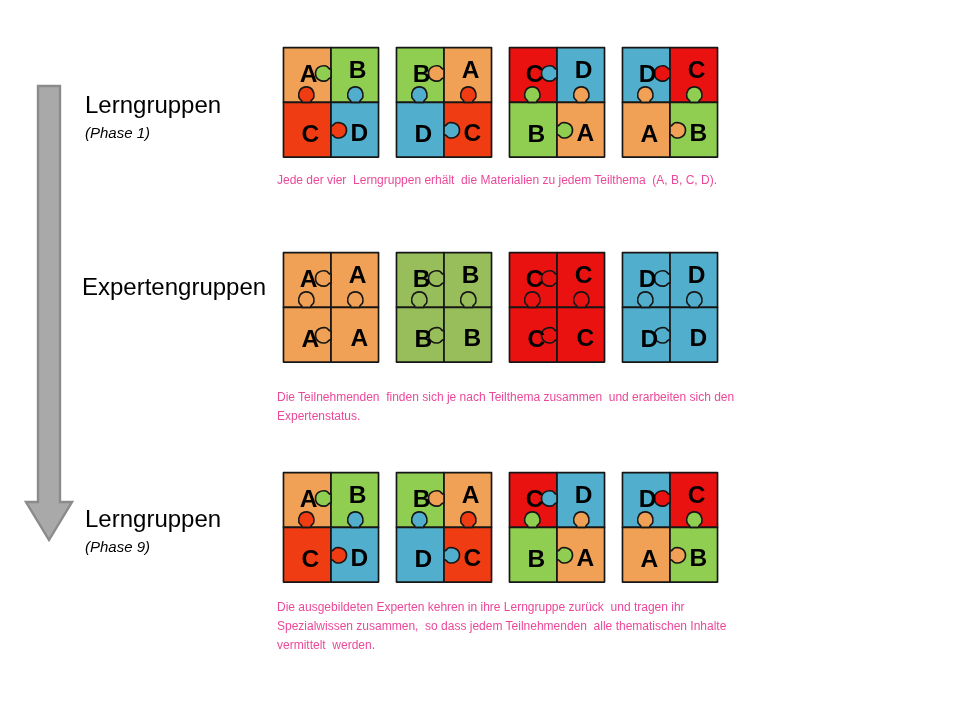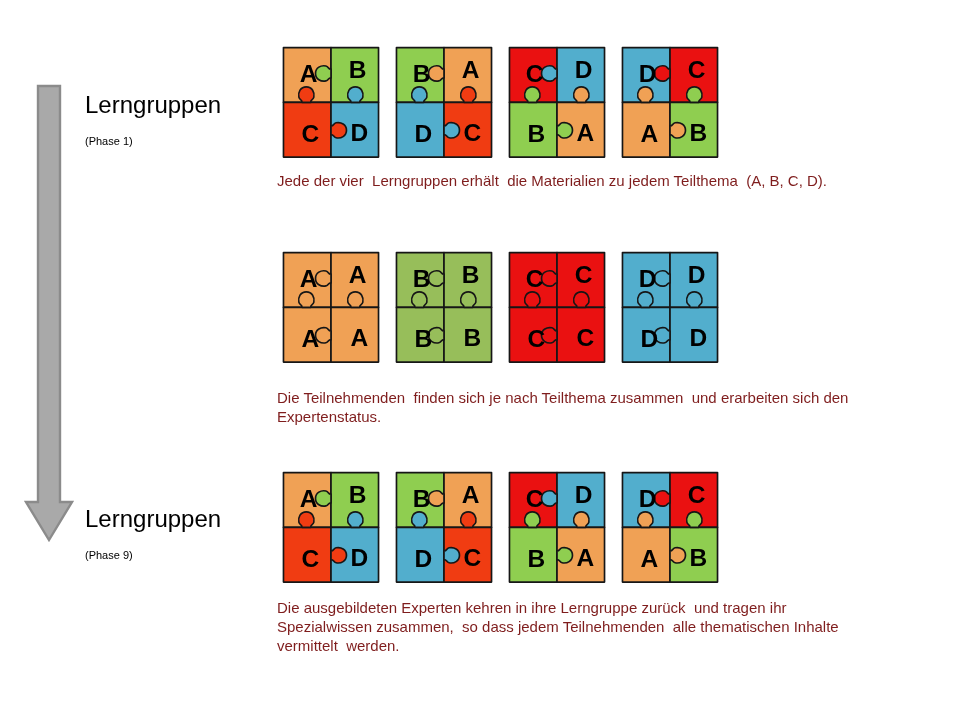--- a/index.html
+++ b/index.html
@@ -7,33 +7,33 @@
     position: relative;
     width: 960px; height: 720px;
     background: #ffffff;
     overflow: hidden;
     font-family: "Liberation Sans", "DejaVu Sans", sans-serif;
     color: #000;
   }
   .arrow-svg { position: absolute; left: 24px; top: 84px; }
   .phase-label { position: absolute; }
   .phase-title { font-size: 24px; line-height: 26px; color: #000; margin-top: 8px; }
-  .phase-sub   { font-size: 11px; line-height: 18px; color: #000; margin-top: 14px; }
+  .phase-sub   { font-size: 15px; line-height: 18px; color: #000; margin-top: 6px; font-style: italic; }
   .groups-row {
     position: absolute;
     display: flex;
     gap: 15px;
   }
   .desc {
     position: absolute;
     width: 604px;
-    font-size: 15px;
+    font-size: 12px;
     line-height: 19px;
     white-space: pre-wrap;
-    color: #7f1d1d;
+    color: #ec4899;
   }
   .groups-row svg rect, .groups-row svg path {
     stroke: #161616;
     stroke-width: 1.7;
     stroke-linejoin: round;
   }
   .groups-row svg text {
     font-family: "Liberation Sans", "DejaVu Sans", sans-serif;
     font-weight: bold;
     font-size: 25px;
@@ -49,20 +49,21 @@
   <svg class="arrow-svg" width="50" height="460" viewBox="0 0 50 460">
     <polygon points="14,2 36,2 36,418 48,418 25,456 2,418 14,418" stroke-width="2.4" stroke="#8B8B8B" stroke-linejoin="miter" fill="#A9A9A9"></polygon>
   </svg>
 
   <div class="phase-label" style="left:85px; top:84px">
     <div class="phase-title">Lerngruppen</div>
     <div class="phase-sub">(Phase 1)</div>
   </div>
 
   <div class="phase-label" style="left:82px; top:266px">
+    <div class="phase-title">Expertengruppen</div>
   </div>
 
   <div class="phase-label" style="left:85px; top:498px">
     <div class="phase-title">Lerngruppen</div>
     <div class="phase-sub">(Phase 9)</div>
   </div>
 
   <div class="groups-row" style="left:282px; top:45px">
       <svg width="98" height="115" viewBox="0 0 100 115">
         <rect x="1.5" y="1.5" width="48.5" height="55.8" fill="#F0A155"></rect>

